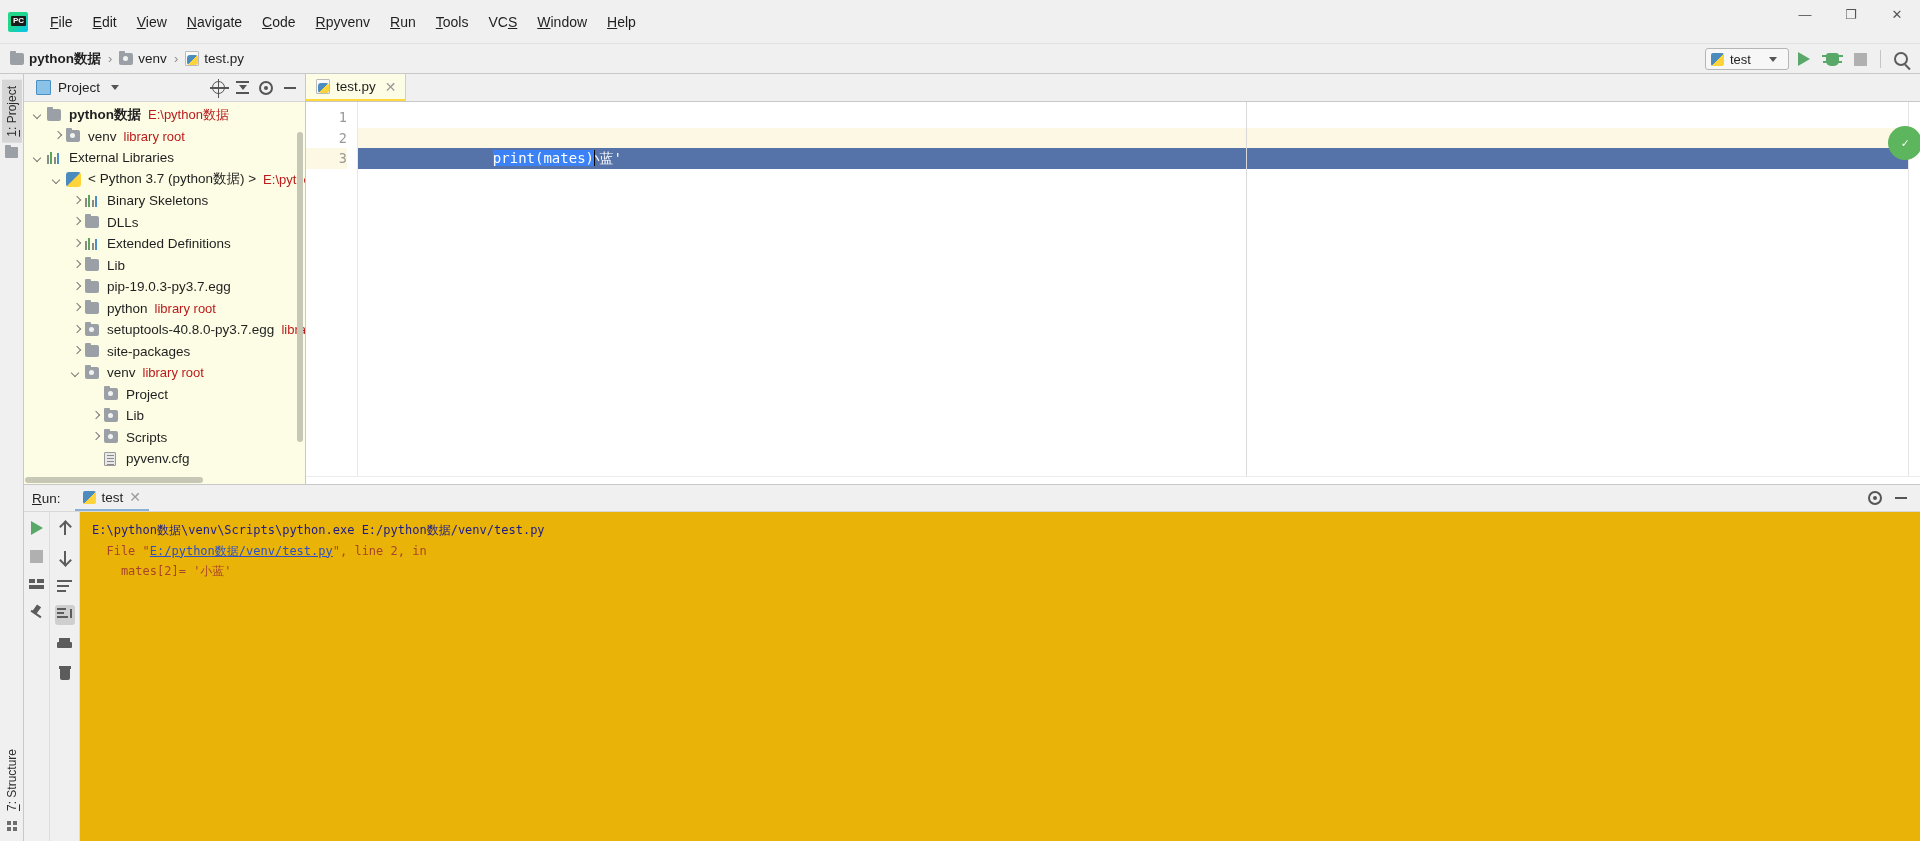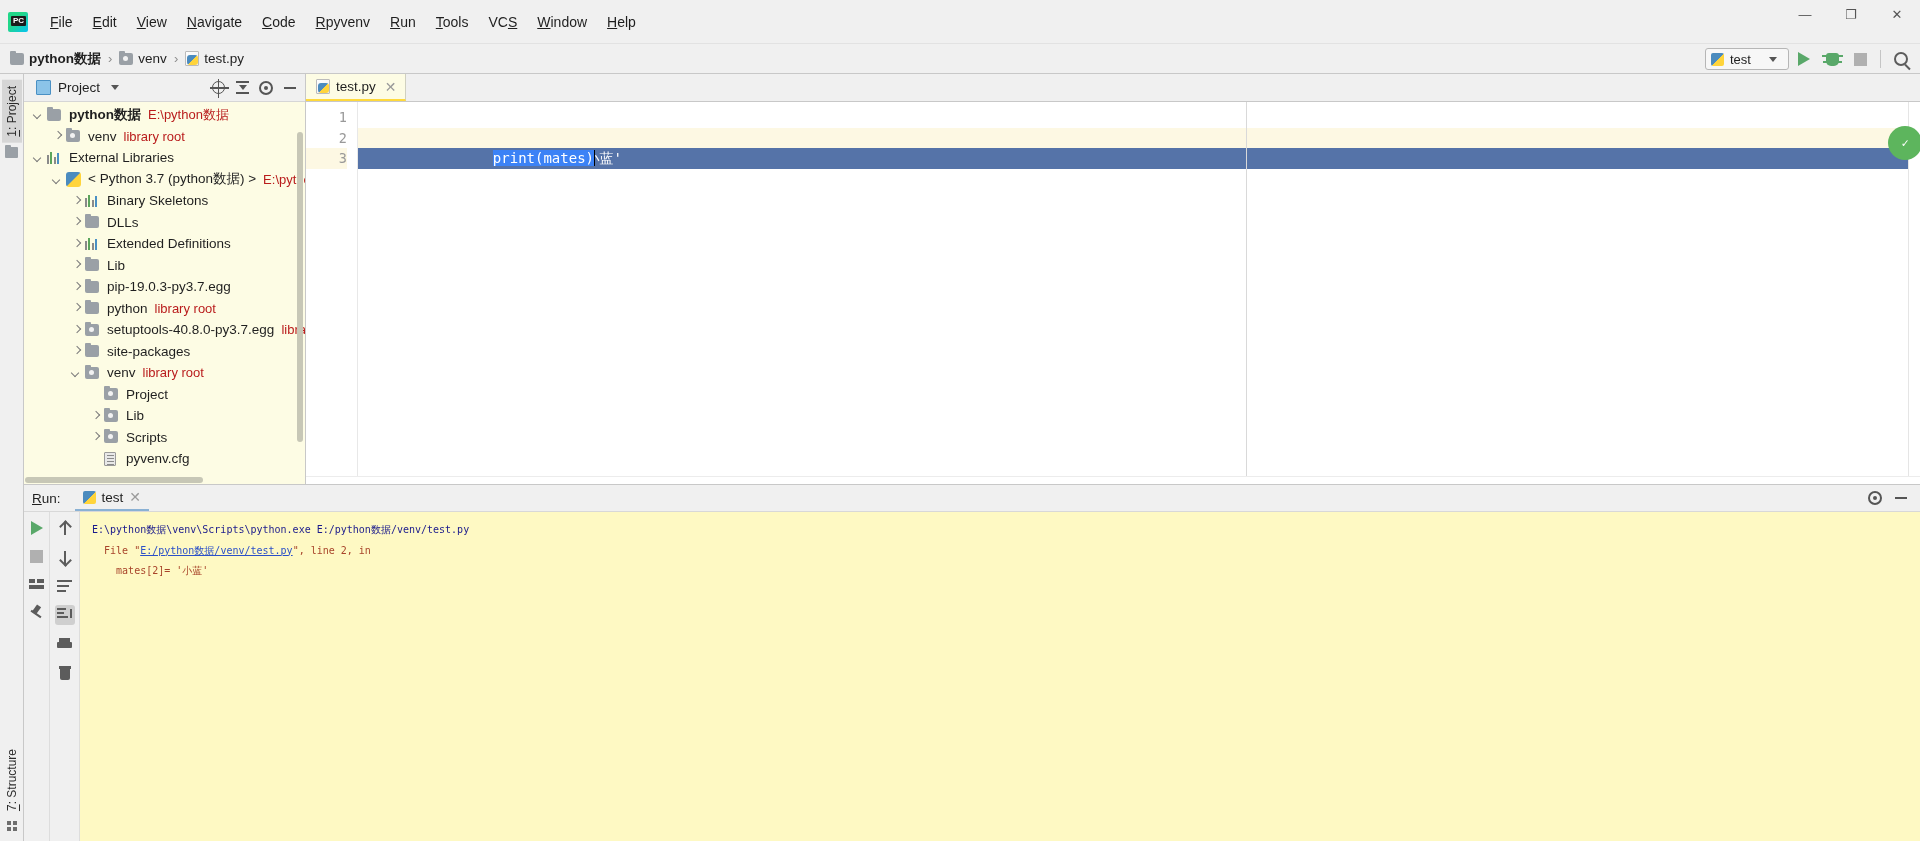--- a/index.html
+++ b/index.html
@@ -312,22 +312,22 @@
   .i-scrollend::after{content:"";position:absolute;right:0;top:1px;width:2px;height:9px;background:#5c5c5c;}
   .i-print { width:15px;height:13px;position:relative; }
   .i-print::before{content:"";position:absolute;left:2px;top:0;width:11px;height:4px;background:#5c5c5c;}
   .i-print::after{content:"";position:absolute;left:0;top:4px;width:15px;height:6px;background:#5c5c5c;border-radius:1px;}
   .i-trash { width:12px;height:14px;position:relative; }
   .i-trash::before{content:"";position:absolute;left:1px;top:3px;width:10px;height:11px;background:#5c5c5c;border-radius:0 0 2px 2px;}
   .i-trash::after{content:"";position:absolute;left:0;top:0;width:12px;height:2.5px;background:#5c5c5c;}
 
   .console {
     flex: 1 1 auto; padding: 8px 0 0 12px; overflow: hidden;
-    font-family: "DejaVu Sans Mono", monospace; font-size: 10px; line-height: 20.5px;
-    background: #fef9c3; min-width: 0;
+    font-family: "DejaVu Sans Mono", monospace; font-size: 12px; line-height: 20.5px;
+    background: #eab308; min-width: 0;
   }
   .cline { white-space: pre; }
   .c-cmd { color: #1a1a8c; }
   .c-err { color: #a8442a; }
   .c-link { color: #2b50c8; text-decoration: underline; }
   .c-info { color: #2b50c8; }
 </style>
 </head>
 <body>
 

